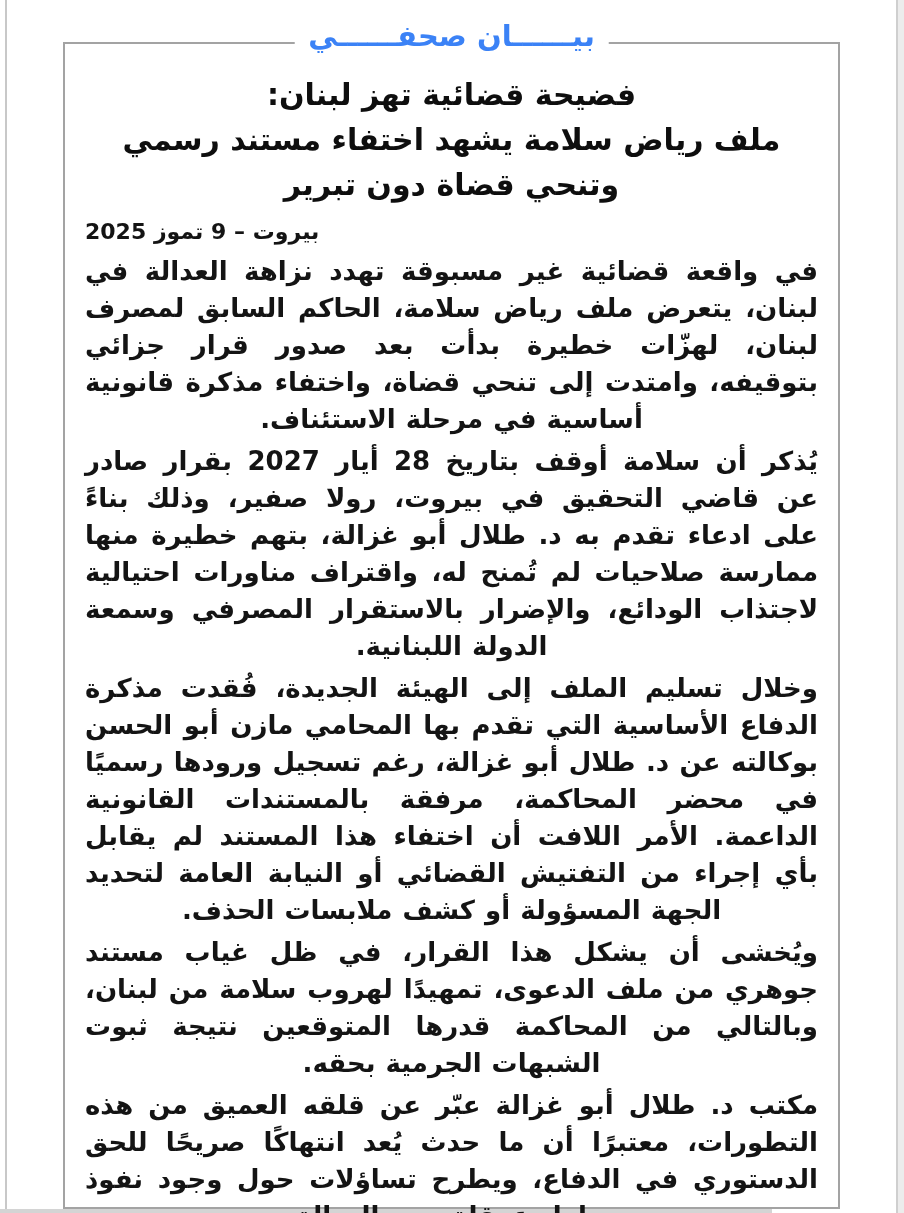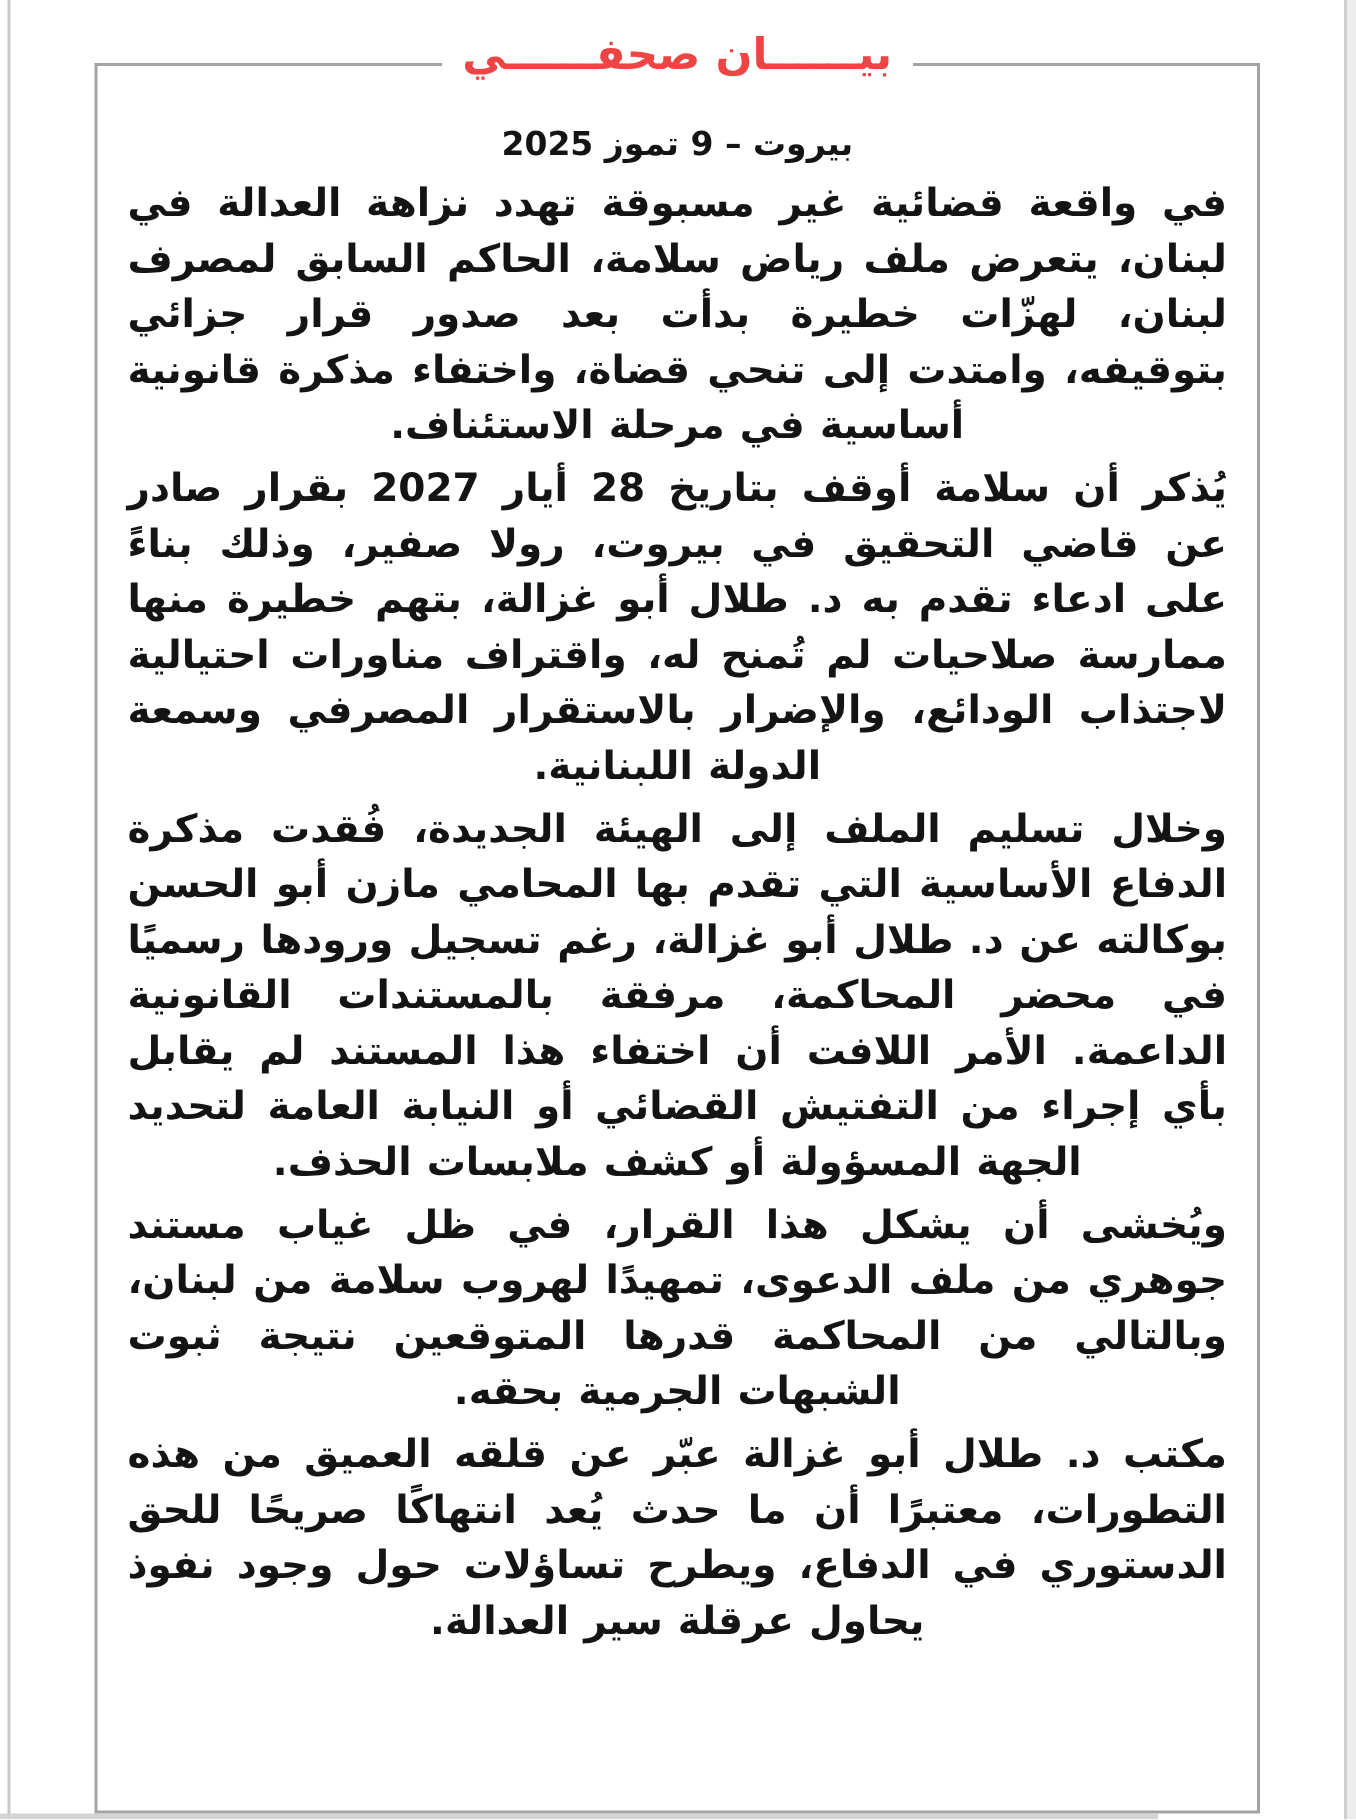--- a/index.html
+++ b/index.html
@@ -38,21 +38,21 @@
     border: 2px solid #a3a3a3;
     background: #ffffff;
   }
   
   .banner {
     position: absolute;
     left: 50%; top: -8px;
     transform: translate(-50%, -50%);
     background: #ffffff;
     padding: 0 14px;
-    color: #ef4444;
+    color: #3b82f6;
     font-size: 29px;
     font-weight: bold;
     white-space: nowrap;
     direction: rtl;
   }
   .content {
     position: absolute;
     left: 0; top: 0; right: 0; bottom: 0;
     padding: 28px 20px 0 20px;
     direction: rtl;
@@ -63,21 +63,21 @@
     font-weight: bold;
     line-height: 45px;
     color: #0e0e0e;
   }
   .title .tl { display: block; }
   .dateline {
     margin-top: 6px;
     font-size: 22px;
     font-weight: bold;
     line-height: 38px;
-    text-align: center;   
+    text-align: left;   
   }
   .bodytext { margin-top: 2px; }
   .bodytext p {
     font-size: 26px;
     font-weight: bold;
     line-height: 37px;
     margin: 0 0 5px 0;
     text-align: justify;
     text-align-last: center;
     word-spacing: 1px;
@@ -91,20 +91,25 @@
   <div class="edge-left"></div>
   <div class="edge-right"></div>
   <div class="edge-bottom"></div>
 
   <div class="frame">
 
     <div class="banner">بيــــــان صحفــــــي</div>
 
     <div class="content">
 
+      <h1 class="title">
+        <span class="tl">فضيحة قضائية تهز لبنان:</span>
+        <span class="tl">ملف رياض سلامة يشهد اختفاء مستند رسمي</span>
+        <span class="tl">وتنحي قضاة دون تبرير</span>
+      </h1>
 
       <p class="dateline">بيروت – 9 تموز 2025</p>
 
       <div class="bodytext">
         <p>في واقعة قضائية غير مسبوقة تهدد نزاهة العدالة في لبنان، يتعرض ملف رياض سلامة، الحاكم السابق لمصرف لبنان، لهزّات خطيرة بدأت بعد صدور قرار جزائي بتوقيفه، وامتدت إلى تنحي قضاة، واختفاء مذكرة قانونية أساسية في مرحلة الاستئناف.</p>
         <p>يُذكر أن سلامة أوقف بتاريخ 28 أيار 2027 بقرار صادر عن قاضي التحقيق في بيروت، رولا صفير، وذلك بناءً على ادعاء تقدم به د. طلال أبو غزالة، بتهم خطيرة منها ممارسة صلاحيات لم تُمنح له، واقتراف مناورات احتيالية لاجتذاب الودائع، والإضرار بالاستقرار المصرفي وسمعة الدولة اللبنانية.</p>
         <p>وخلال تسليم الملف إلى الهيئة الجديدة، فُقدت مذكرة الدفاع الأساسية التي تقدم بها المحامي مازن أبو الحسن بوكالته عن د. طلال أبو غزالة، رغم تسجيل ورودها رسميًا في محضر المحاكمة، مرفقة بالمستندات القانونية الداعمة. الأمر اللافت أن اختفاء هذا المستند لم يقابل بأي إجراء من التفتيش القضائي أو النيابة العامة لتحديد الجهة المسؤولة أو كشف ملابسات الحذف.</p>
         <p>ويُخشى أن يشكل هذا القرار، في ظل غياب مستند جوهري من ملف الدعوى، تمهيدًا لهروب سلامة من لبنان، وبالتالي من المحاكمة قدرها المتوقعين نتيجة ثبوت الشبهات الجرمية بحقه.</p>
         <p>مكتب د. طلال أبو غزالة عبّر عن قلقه العميق من هذه التطورات، معتبرًا أن ما حدث يُعد انتهاكًا صريحًا للحق الدستوري في الدفاع، ويطرح تساؤلات حول وجود نفوذ يحاول عرقلة سير العدالة.</p>
 

